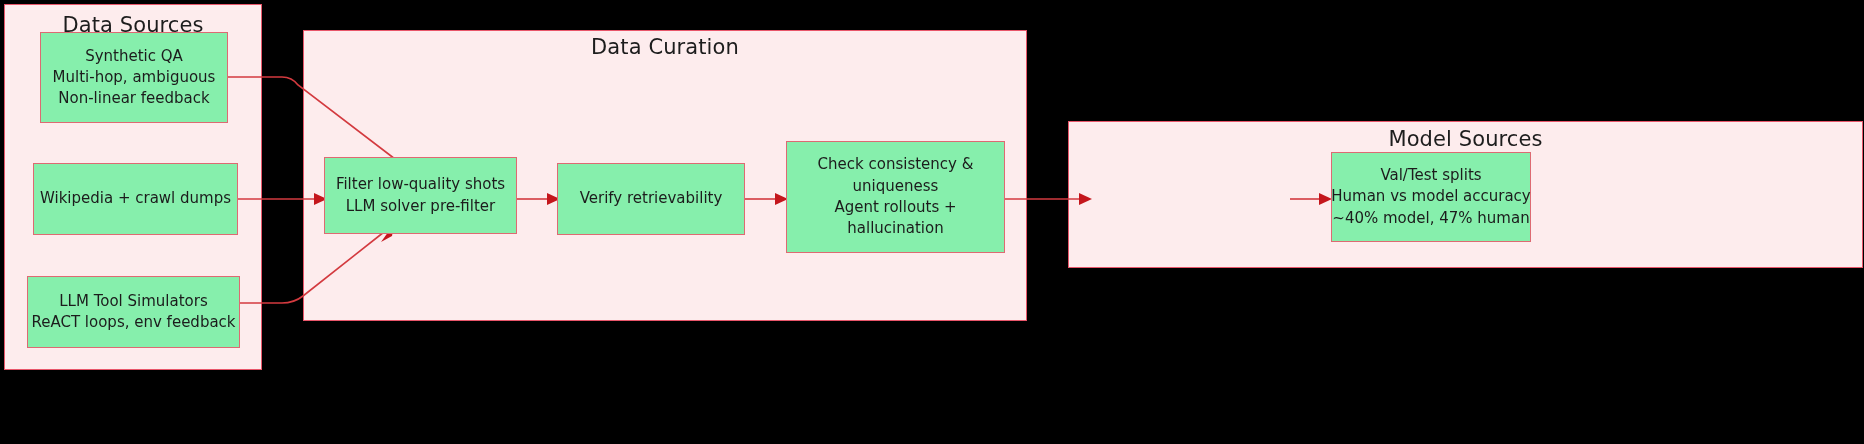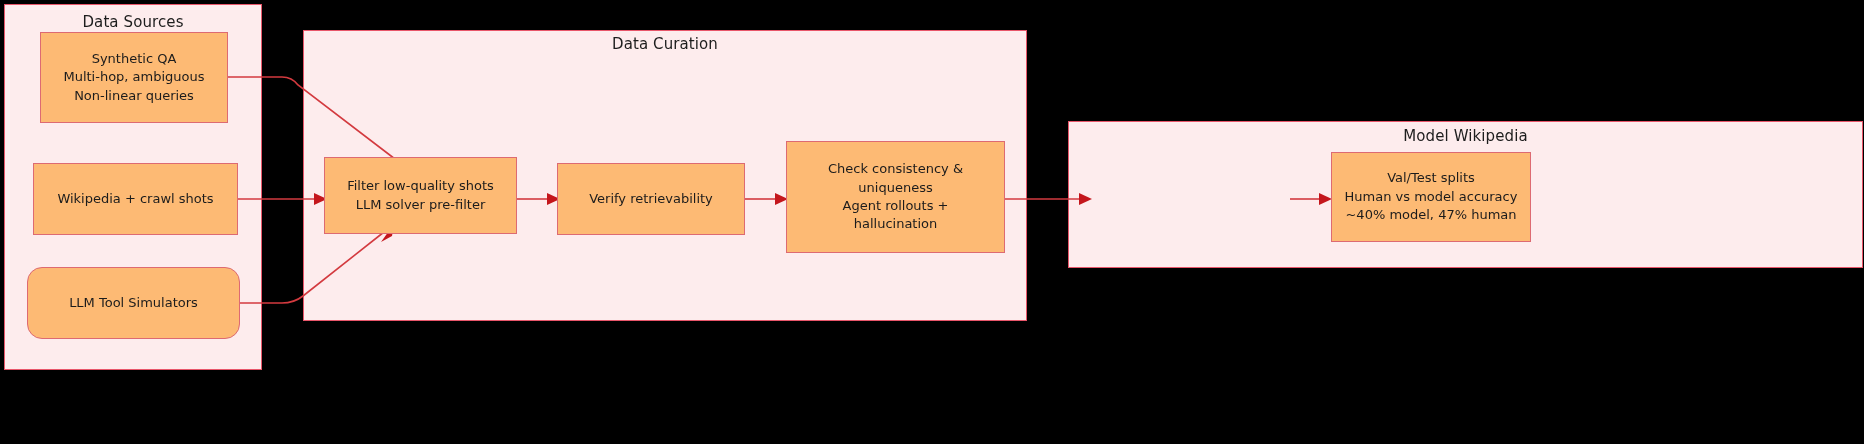--- a/index.html
+++ b/index.html
@@ -20,38 +20,38 @@
     position: absolute;
     background: #fdeced;
     border: 1.4px solid #e8566a;
     box-sizing: border-box;
   }
   .cluster-title {
     position: absolute;
     left: 0;
     right: 0;
     text-align: center;
-    font-size: 15px;
+    font-size: 21px;
     color: #1d1d1d;
     letter-spacing: 0.1px;
     white-space: nowrap;
   }
   
   .node {
     position: absolute;
-    background: #fdba74;
+    background: #86efac;
     border: 1.4px solid #dd6a72;
     box-sizing: border-box;
     display: flex;
     flex-direction: column;
     align-items: center;
     justify-content: center;
     text-align: center;
     color: #1c1c1c;
-    font-size: 13px;
+    font-size: 15px;
     line-height: 1.42;
     padding: 4px 6px;
   }
   .node .ln { white-space: nowrap; display: block; }
   
   #edges {
     position: absolute;
     left: 0; top: 0;
     width: 1864px;
     height: 444px;
@@ -71,21 +71,21 @@
 
   <div class="cluster" style="left:4px; top:4px; width:258px; height:366px;">
     <div class="cluster-title" style="top:8px;">Data Sources</div>
   </div>
 
   <div class="cluster" style="left:303px; top:30px; width:724px; height:291px;">
     <div class="cluster-title" style="top:4px;">Data Curation</div>
   </div>
 
   <div class="cluster" style="left:1068px; top:121px; width:795px; height:147px;">
-    <div class="cluster-title" style="top:5px;">Model Wikipedia</div>
+    <div class="cluster-title" style="top:5px;">Model Sources</div>
   </div>
 
   <svg id="edges" viewBox="0 0 1864 444" xmlns="http://www.w3.org/2000/svg">
 
     <g>
       <path class="edge-path" d="M 228 77 L 282 77 Q 292 77 298 85 L 412 172"></path>
       <polygon class="edge-head" points="404,161 420,179 408,178"></polygon>
     </g>
 
     <g>
@@ -115,29 +115,30 @@
 
     <g>
       <path class="edge-path" d="M 1290 199 L 1320 199"></path>
       <polygon class="edge-head" points="1319,193 1332,199 1319,205"></polygon>
     </g>
   </svg>
 
   <div class="node" style="left:40px; top:32px; width:188px; height:91px;">
     <span class="ln">Synthetic QA</span>
     <span class="ln">Multi-hop, ambiguous</span>
-    <span class="ln">Non-linear queries</span>
+    <span class="ln">Non-linear feedback</span>
   </div>
 
   <div class="node" style="left:33px; top:163px; width:205px; height:72px;">
-    <span class="ln">Wikipedia + crawl shots</span>
+    <span class="ln">Wikipedia + crawl dumps</span>
   </div>
 
-  <div class="node" style="left:27px; top:267px; width:213px; height:72px;border-radius:15px;">
+  <div class="node" style="left:27px; top:276px; width:213px; height:72px;">
     <span class="ln">LLM Tool Simulators</span>
+    <span class="ln">ReACT loops, env feedback</span>
   </div>
 
   <div class="node" style="left:324px; top:157px; width:193px; height:77px;">
     <span class="ln">Filter low-quality shots</span>
     <span class="ln">LLM solver pre-filter</span>
   </div>
 
   <div class="node" style="left:557px; top:163px; width:188px; height:72px;">
     <span class="ln">Verify retrievability</span>
   </div>

